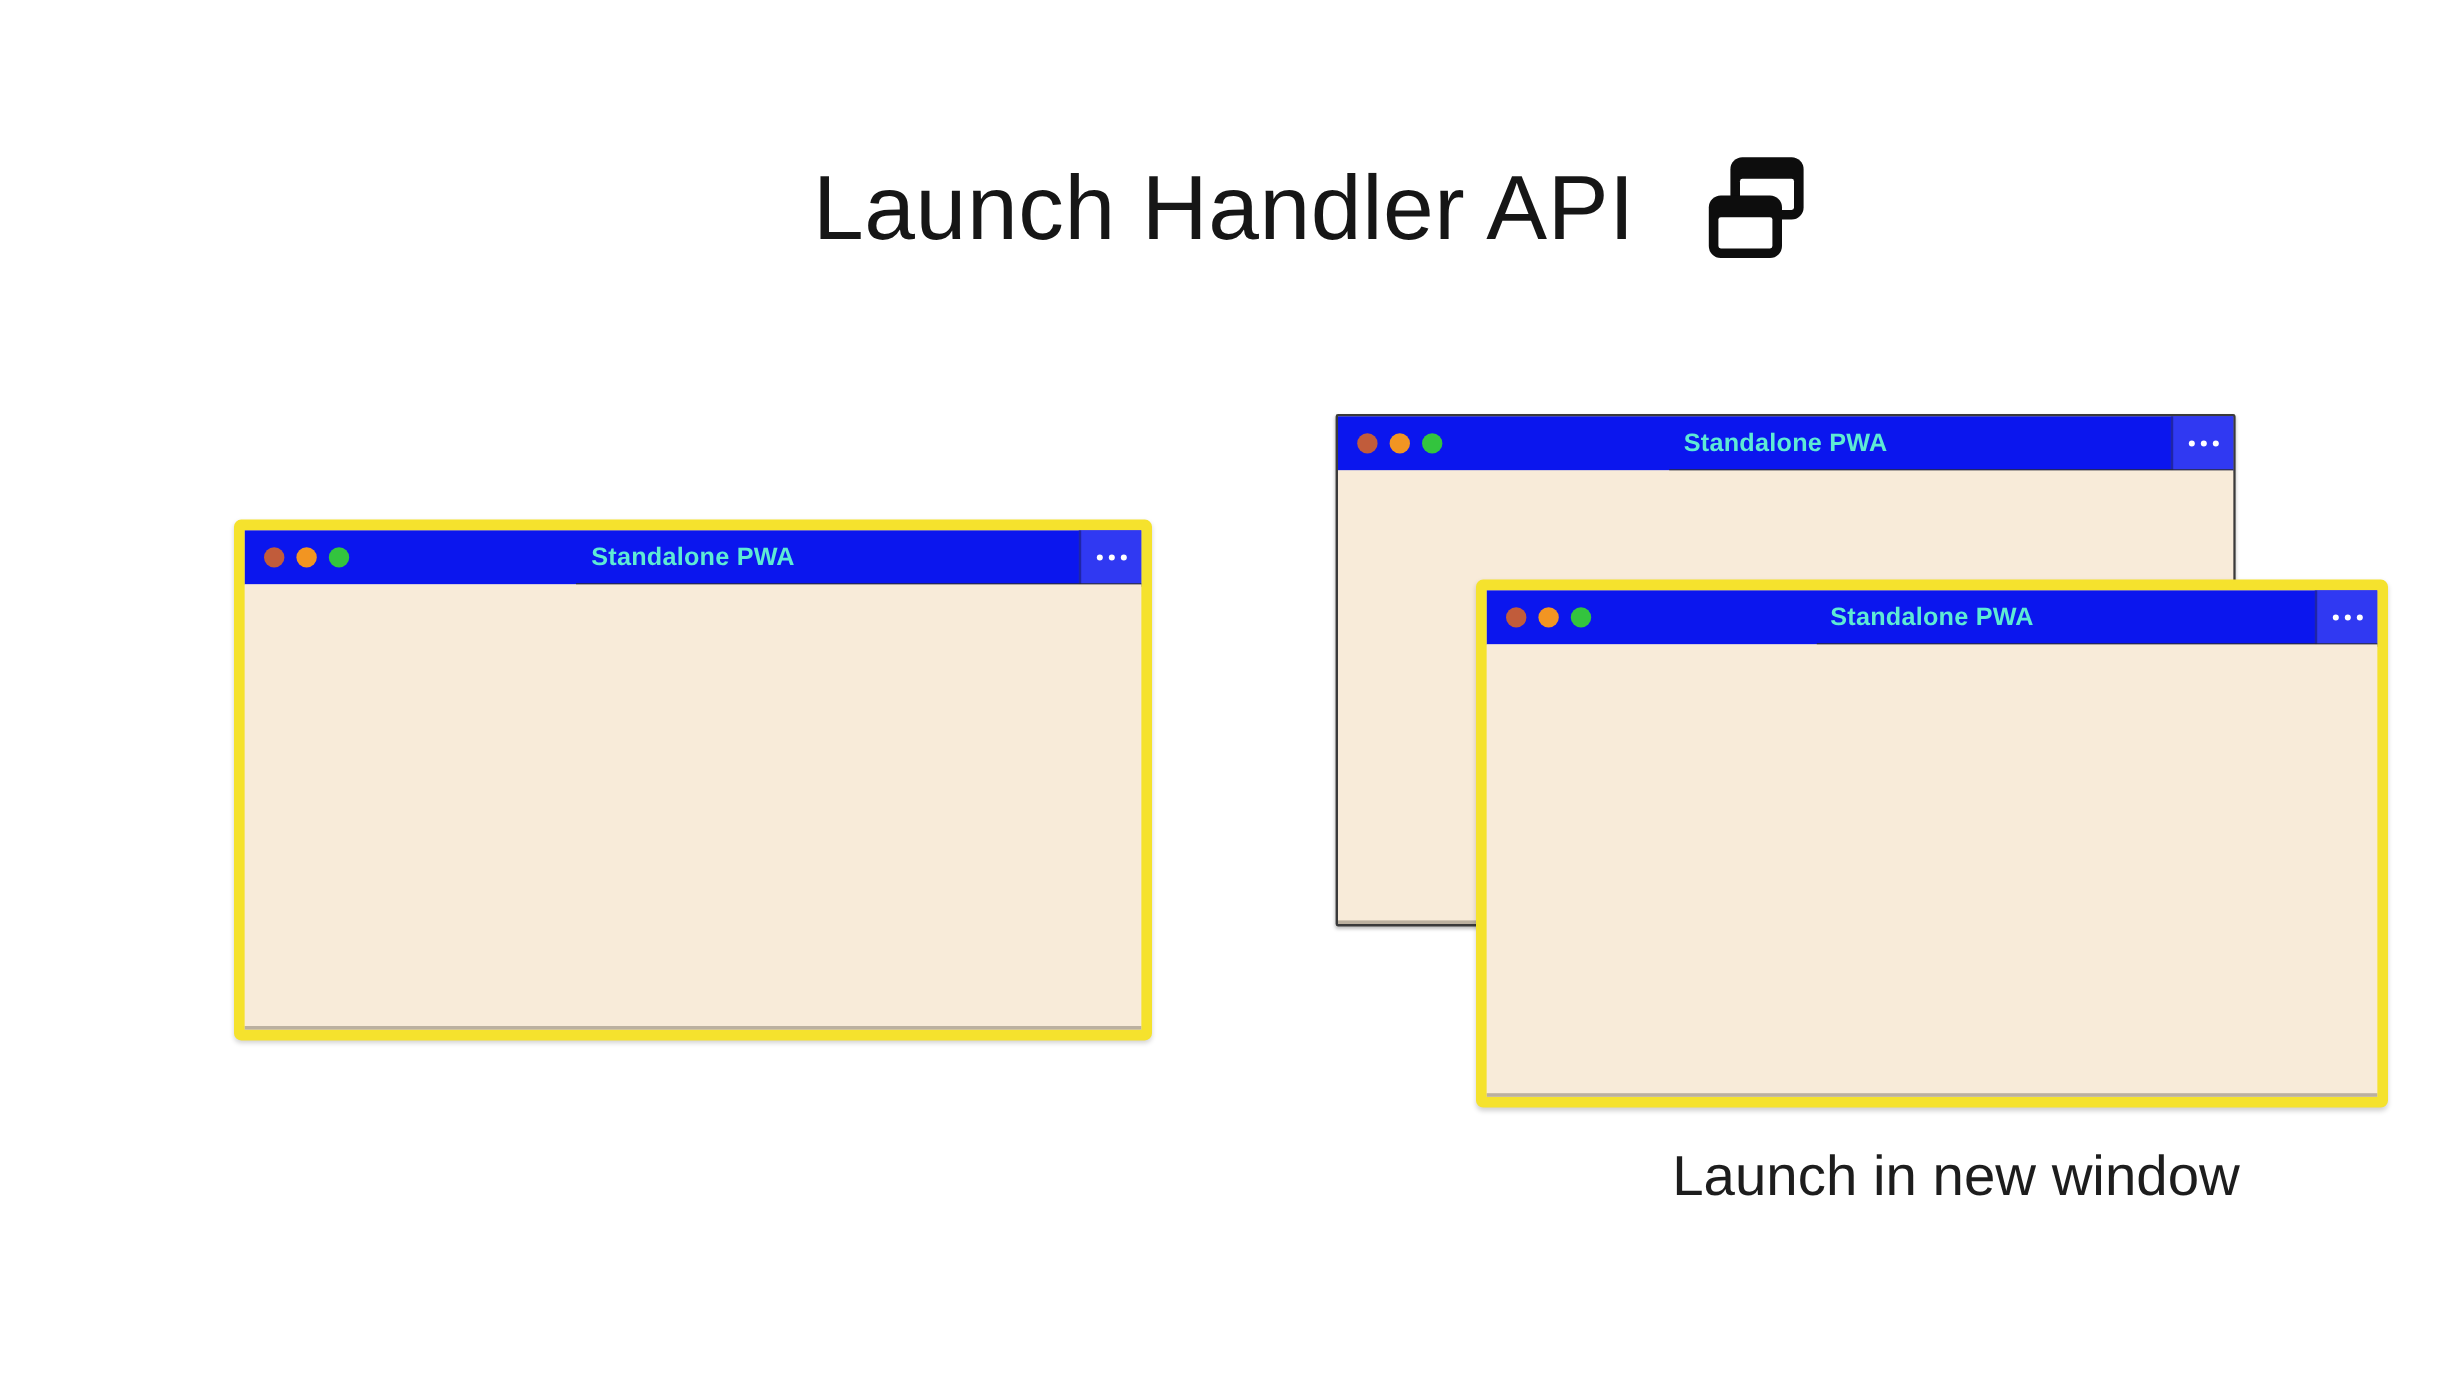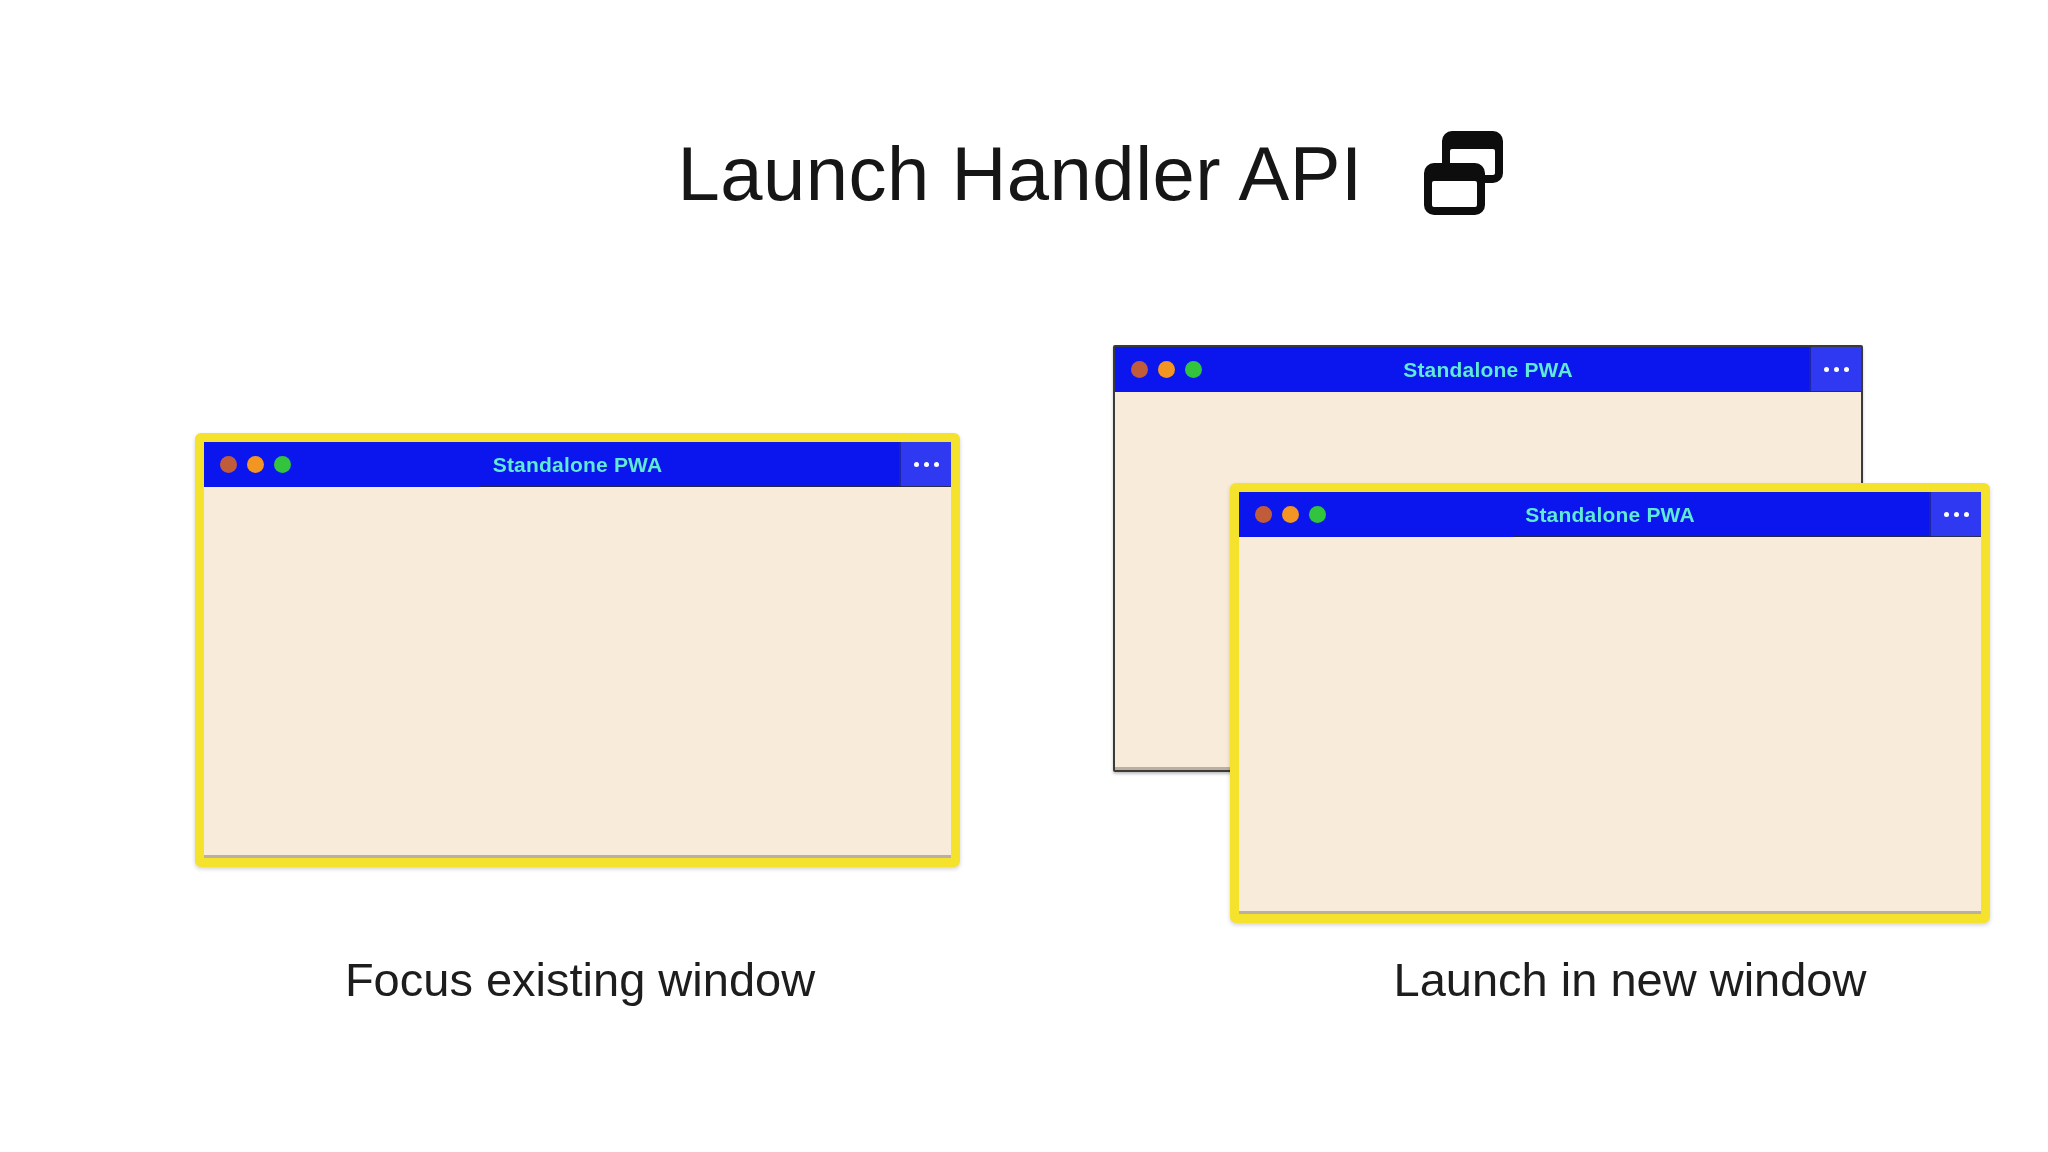--- a/index.html
+++ b/index.html
@@ -195,16 +195,15 @@
       <div class="menu-button">
         <span class="mdot"></span>
         <span class="mdot"></span>
         <span class="mdot"></span>
       </div>
       <div class="bar-shadow"></div>
     </div>
     <div class="window-body"></div>
   </div>
 
-  <div class="figure-caption caption-left">Focus existing window</div>
   <div class="figure-caption caption-right">Launch in new window</div>
 
 </div>
 
 </body></html>

